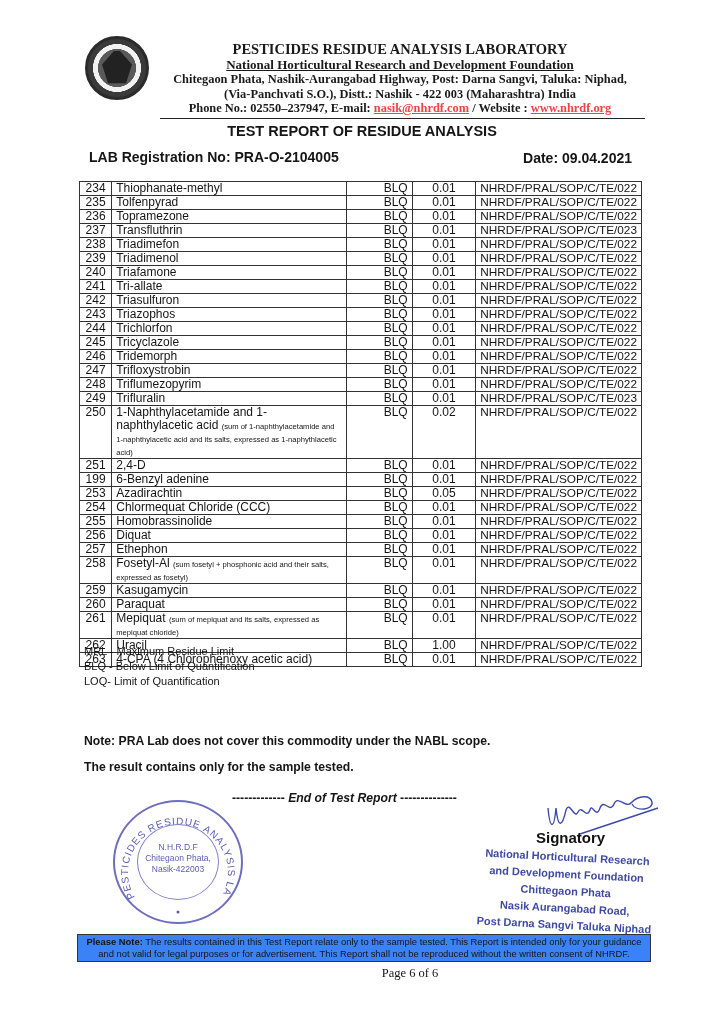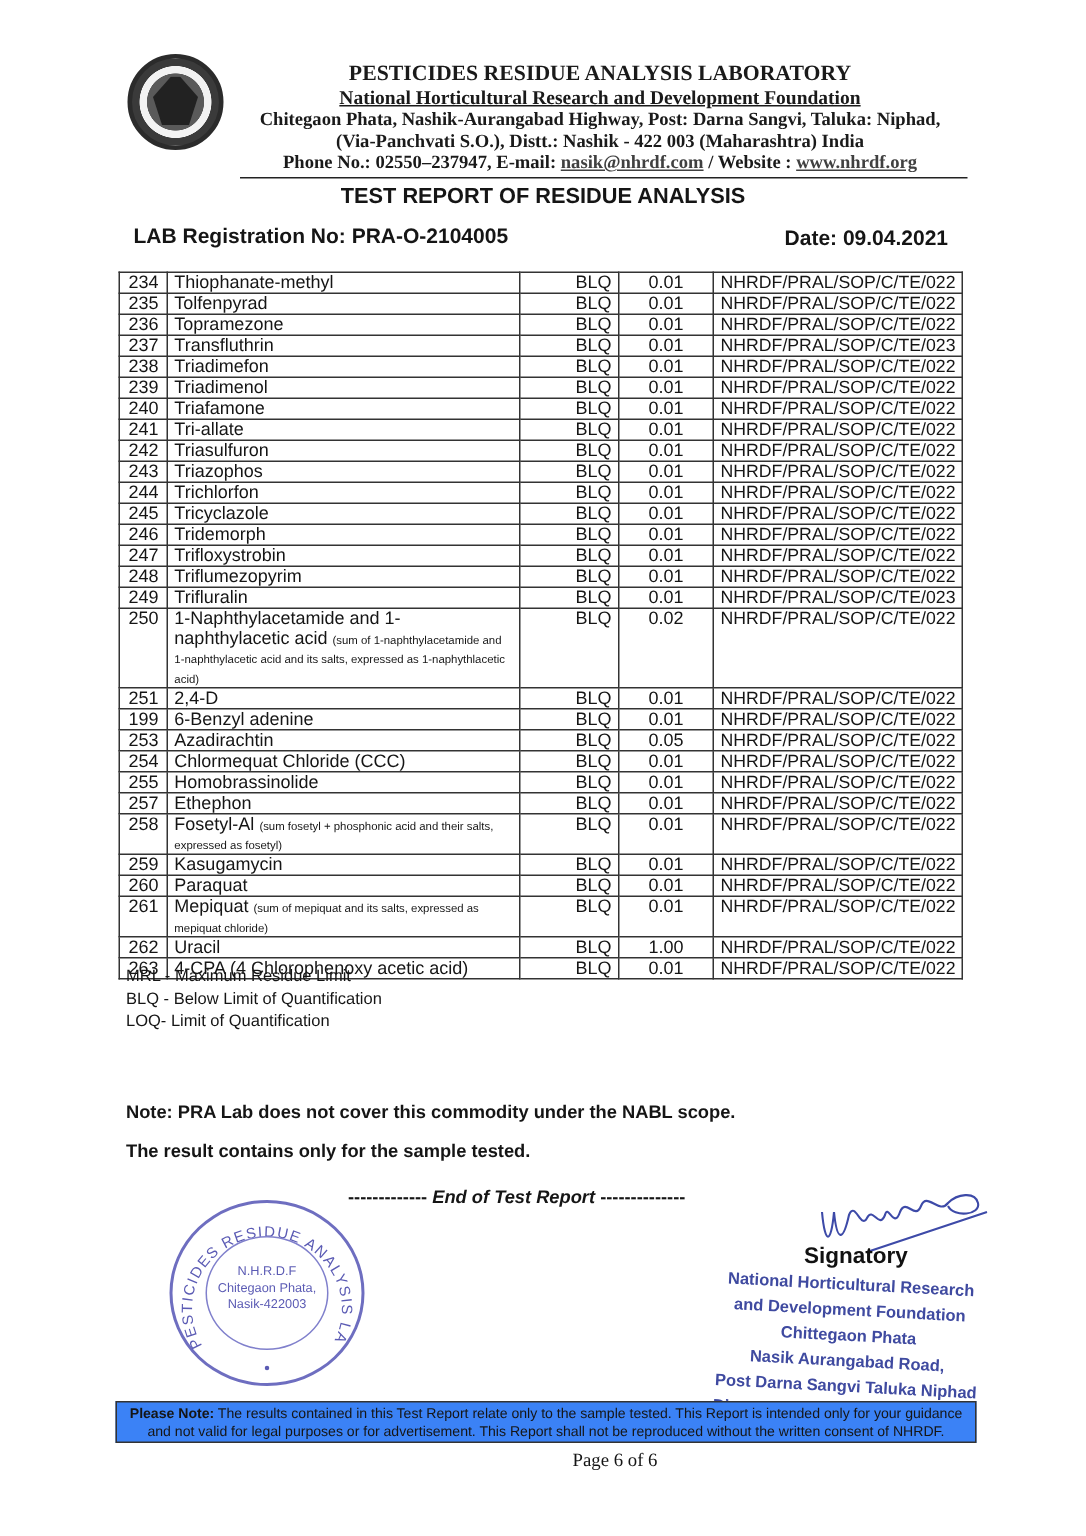--- a/index.html
+++ b/index.html
@@ -5,21 +5,21 @@
     html, body { margin: 0; padding: 0; background: #ffffff; }
     body { width: 724px; height: 1024px; position: relative; overflow: hidden; color: #151515; font-family: "Liberation Sans", sans-serif; }
 
     
     .logo { position: absolute; left: 85px; top: 36px; width: 64px; height: 64px; border-radius: 50%; border: 3px solid #2b2b2b; box-sizing: border-box; background: radial-gradient(circle at 50% 50%, #5a5a5a 0 46%, #f2f2f2 47% 58%, #3a3a3a 59% 100%); }
     .logo-inner { position: absolute; left: 14px; top: 12px; width: 30px; height: 34px; background: #222; clip-path: polygon(40% 0, 60% 0, 100% 40%, 80% 95%, 20% 95%, 0 40%); }
     .head-block { position: absolute; left: 160px; top: 41px; width: 480px; text-align: center; font-family: "Liberation Serif", serif; font-weight: bold; color: #1a1a1a; }
     .head-block .l1 { font-size: 14.5px; line-height: 16px; }
     .head-block .l2 { font-size: 13px; line-height: 15px; text-decoration: underline; }
     .head-block .l3, .head-block .l4, .head-block .l5 { font-size: 12.4px; line-height: 14.5px; }
-    .head-block a { color: #404040; text-decoration: underline; }
+    .head-block a { color: #ef4444; text-decoration: underline; }
     .head-rule { position: absolute; left: 160px; top: 118px; width: 485px; height: 0; border-top: 1.5px solid #222; }
 
     .report-title { position: absolute; left: 0; width: 724px; top: 123px; text-align: center; font-weight: bold; font-size: 14.5px; }
     .reg-no { position: absolute; left: 89px; top: 149px; font-weight: bold; font-size: 14px; }
     .date { position: absolute; right: 92px; top: 150px; font-weight: bold; font-size: 14px; }
 
     
     table.results { position: absolute; left: 79px; top: 181px; width: 563px; border-collapse: collapse; font-size: 12px; }
     table.results td { border: 1px solid #333; padding: 0 4px; line-height: 13px; vertical-align: top; height: 13px; }
     td.c-no { width: 24px; text-align: center; padding: 0 2px; margin-left: 16px; }
@@ -217,20 +217,27 @@
       <tr>
         <td class="c-no">254</td>
         <td class="c-name"><span>Chlormequat Chloride (CCC)</span></td>
         <td class="c-res">BLQ</td>
         <td class="c-loq">0.01</td>
         <td class="c-method">NHRDF/PRAL/SOP/C/TE/022</td>
       </tr>
       <tr>
         <td class="c-no">255</td>
         <td class="c-name"><span>Homobrassinolide</span></td>
+        <td class="c-res">BLQ</td>
+        <td class="c-loq">0.01</td>
+        <td class="c-method">NHRDF/PRAL/SOP/C/TE/022</td>
+      </tr>
+      <tr>
+        <td class="c-no">256</td>
+        <td class="c-name"><span>Diquat</span></td>
         <td class="c-res">BLQ</td>
         <td class="c-loq">0.01</td>
         <td class="c-method">NHRDF/PRAL/SOP/C/TE/022</td>
       </tr>
       <tr>
         <td class="c-no">257</td>
         <td class="c-name"><span>Ethephon</span></td>
         <td class="c-res">BLQ</td>
         <td class="c-loq">0.01</td>
         <td class="c-method">NHRDF/PRAL/SOP/C/TE/022</td>

